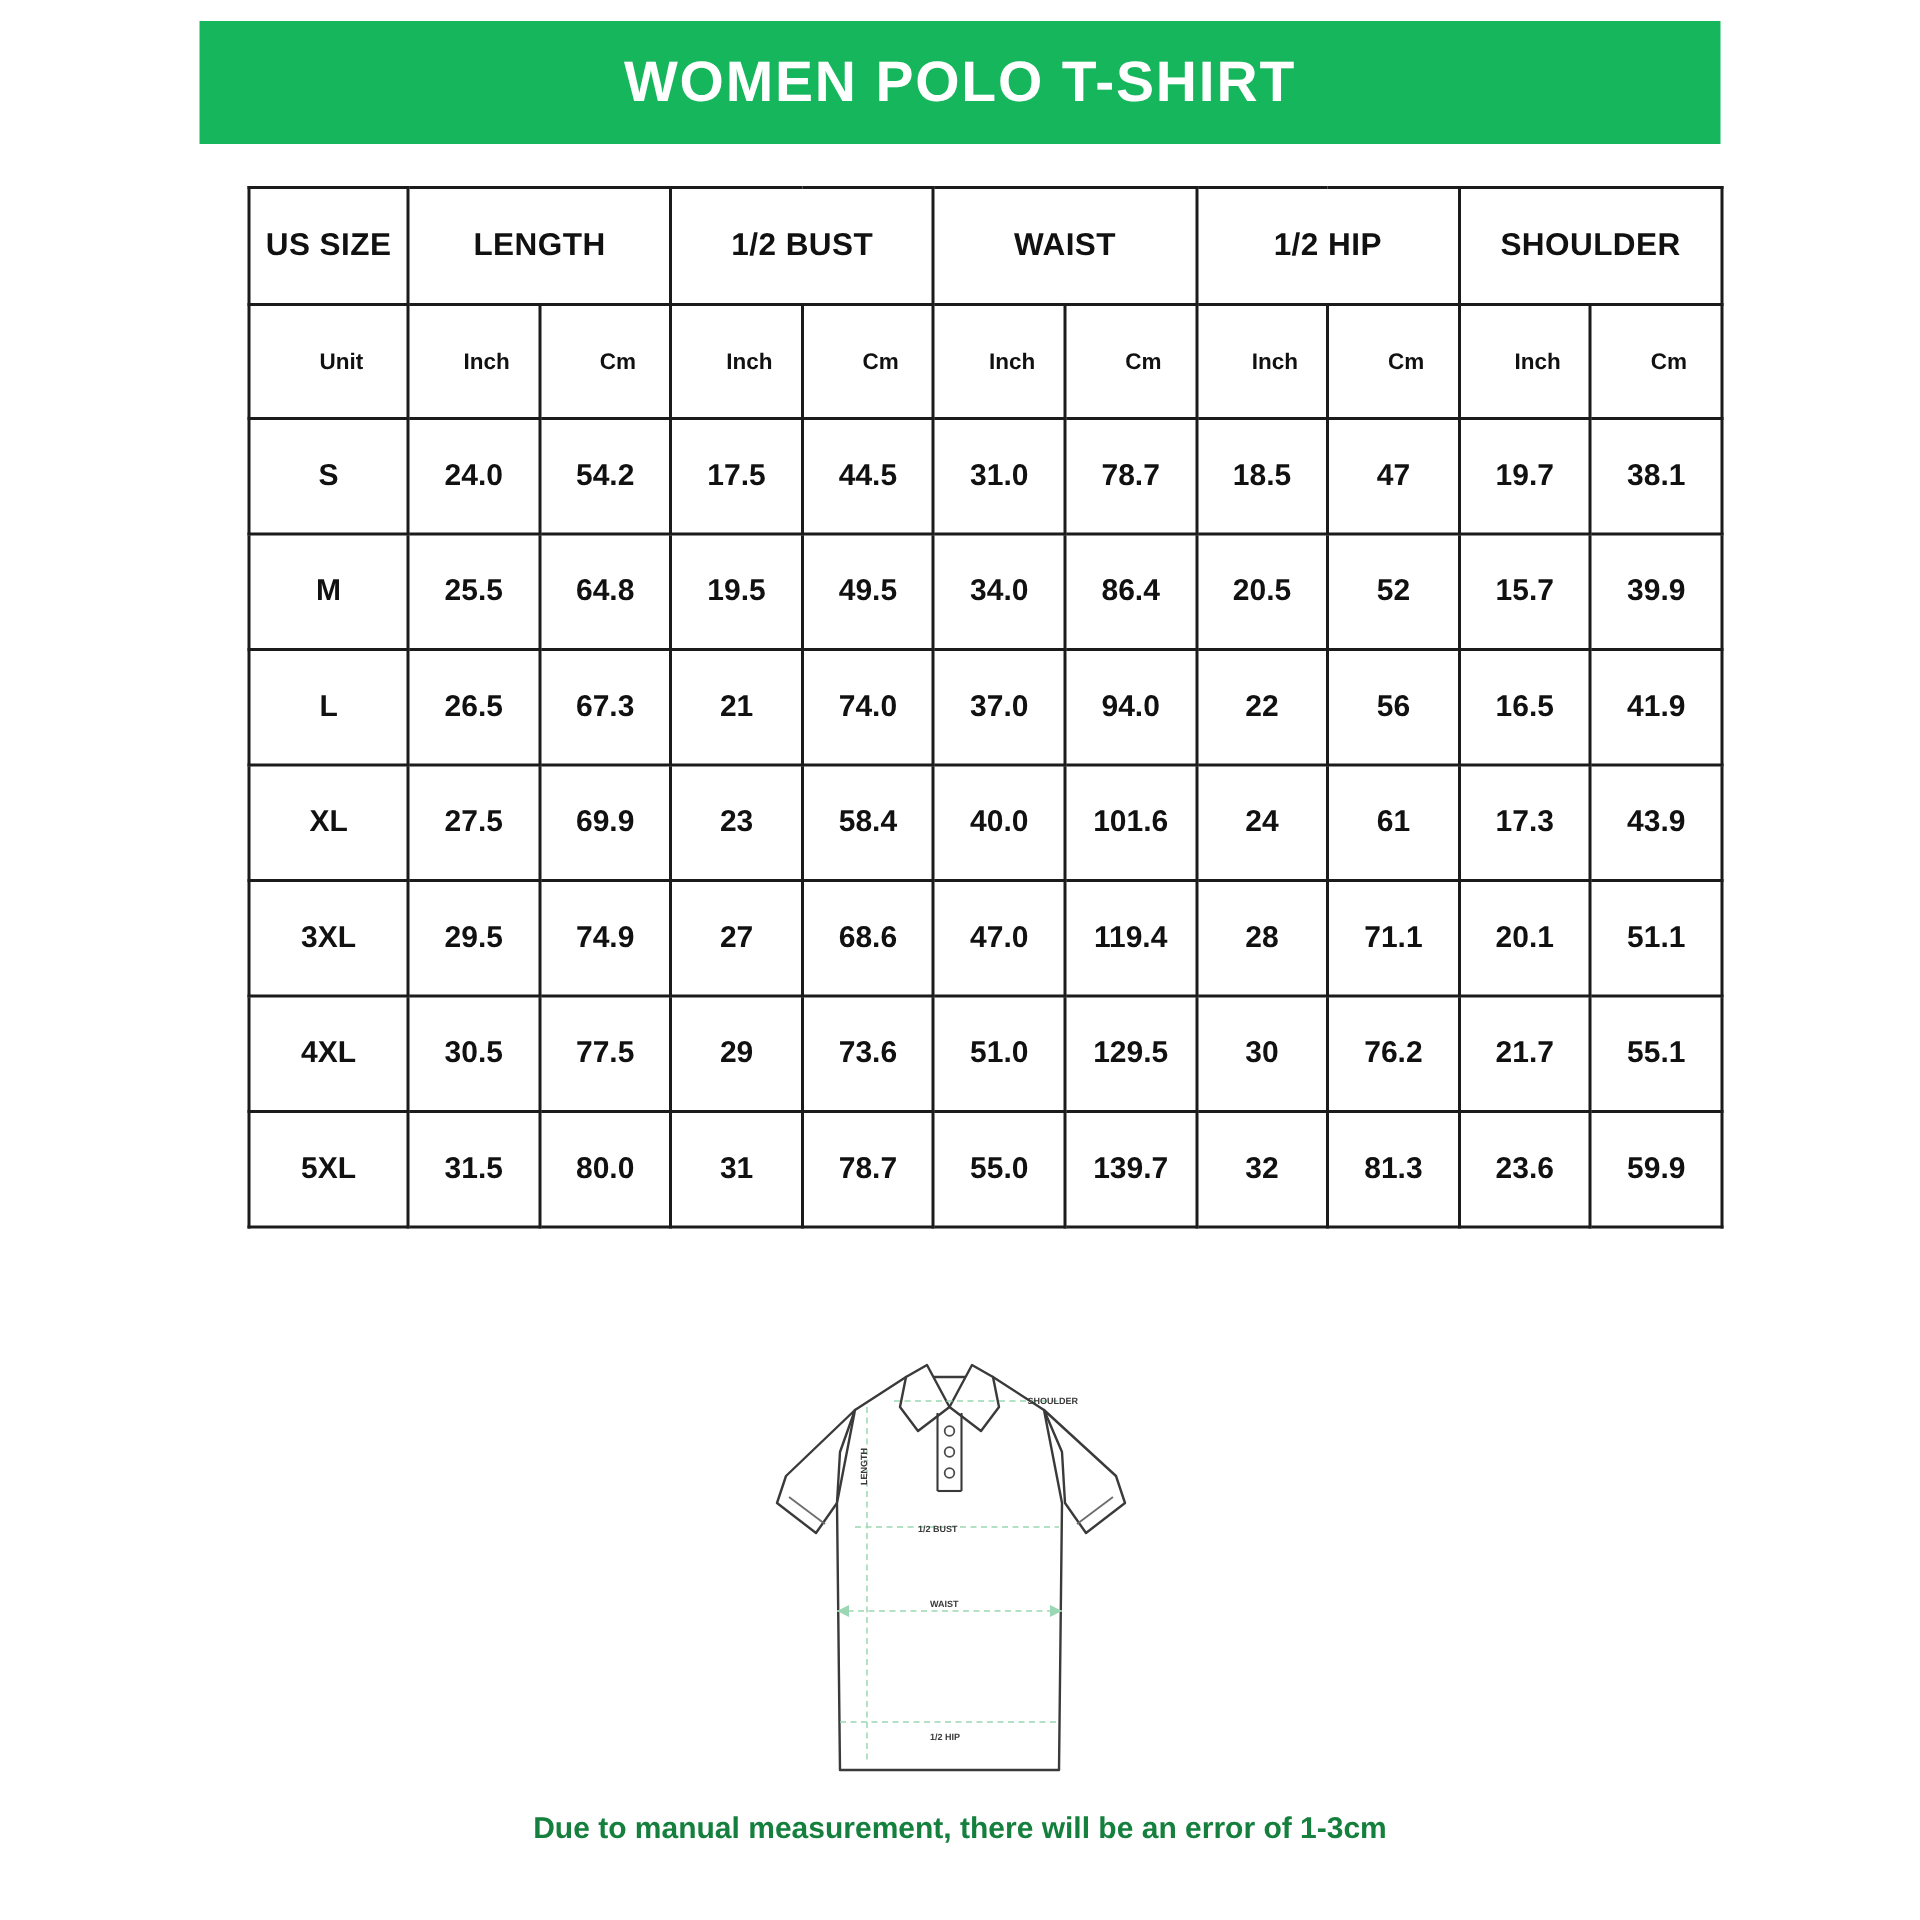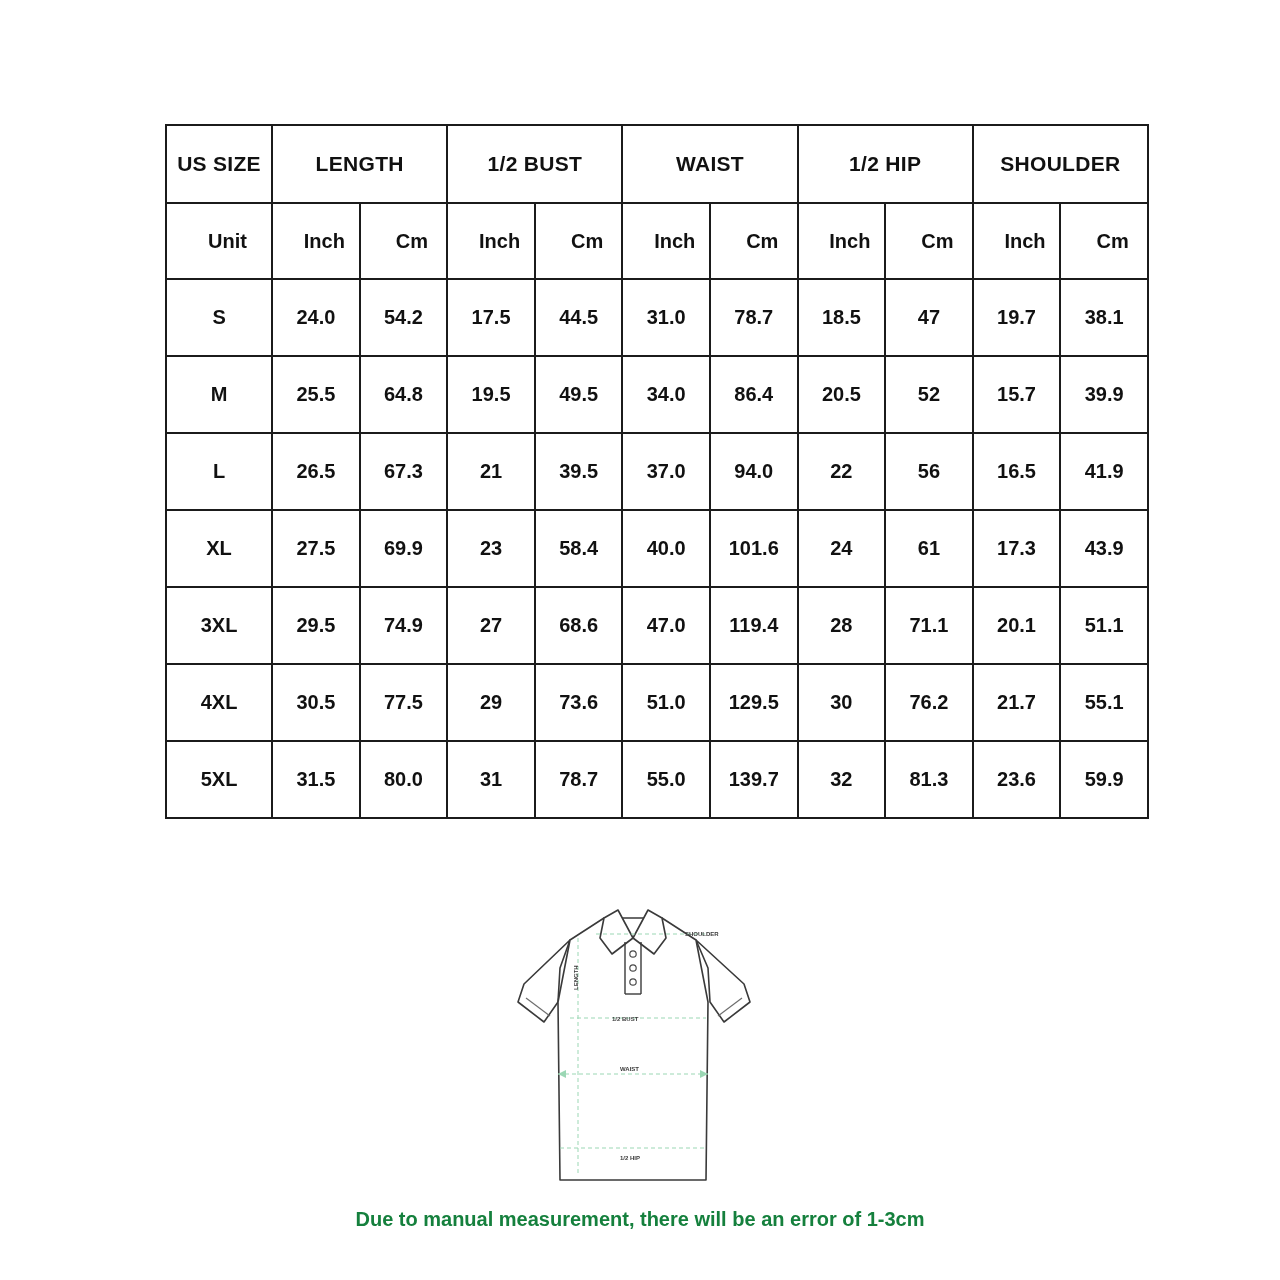--- a/index.html
+++ b/index.html
@@ -63,21 +63,21 @@
     background: #ffffff;
     padding: 0;
   }
   tr.group-row th {
     height: 76px;
     font-size: 21px;
     letter-spacing: 0.3px;
   }
   tr.unit-row th {
     height: 74px;
-    font-size: 20px;
+    font-size: 15px;
     padding-left: 17px;
   }
   tbody tr td {
     height: 75px;
     font-size: 20px;
     font-weight: bold;
   }
   td.size-cell {
     font-size: 21px;
   }
@@ -105,20 +105,23 @@
     color: #15803d;
     font-size: 20px;
     font-weight: bold;
   }
 </style>
 </head>
 <body>
 
 <div class="page">
 
+  <div class="title-banner">
+    <div class="title-text">WOMEN POLO T-SHIRT</div>
+  </div>
 
   <div class="table-wrap">
     <table class="size-table">
       <colgroup>
         <col class="c-size">
         <col class="c-val">
           <col class="c-val">
         <col class="c-val">
           <col class="c-val">
         <col class="c-val">
@@ -176,21 +179,21 @@
           <td>20.5</td>
           <td>52</td>
           <td>15.7</td>
           <td>39.9</td>
         </tr>
         <tr>
           <td class="size-cell">L</td>
           <td>26.5</td>
           <td>67.3</td>
           <td>21</td>
-          <td>39.5</td>
+          <td>74.0</td>
           <td>37.0</td>
           <td>94.0</td>
           <td>22</td>
           <td>56</td>
           <td>16.5</td>
           <td>41.9</td>
         </tr>
         <tr>
           <td class="size-cell">XL</td>
           <td>27.5</td>

